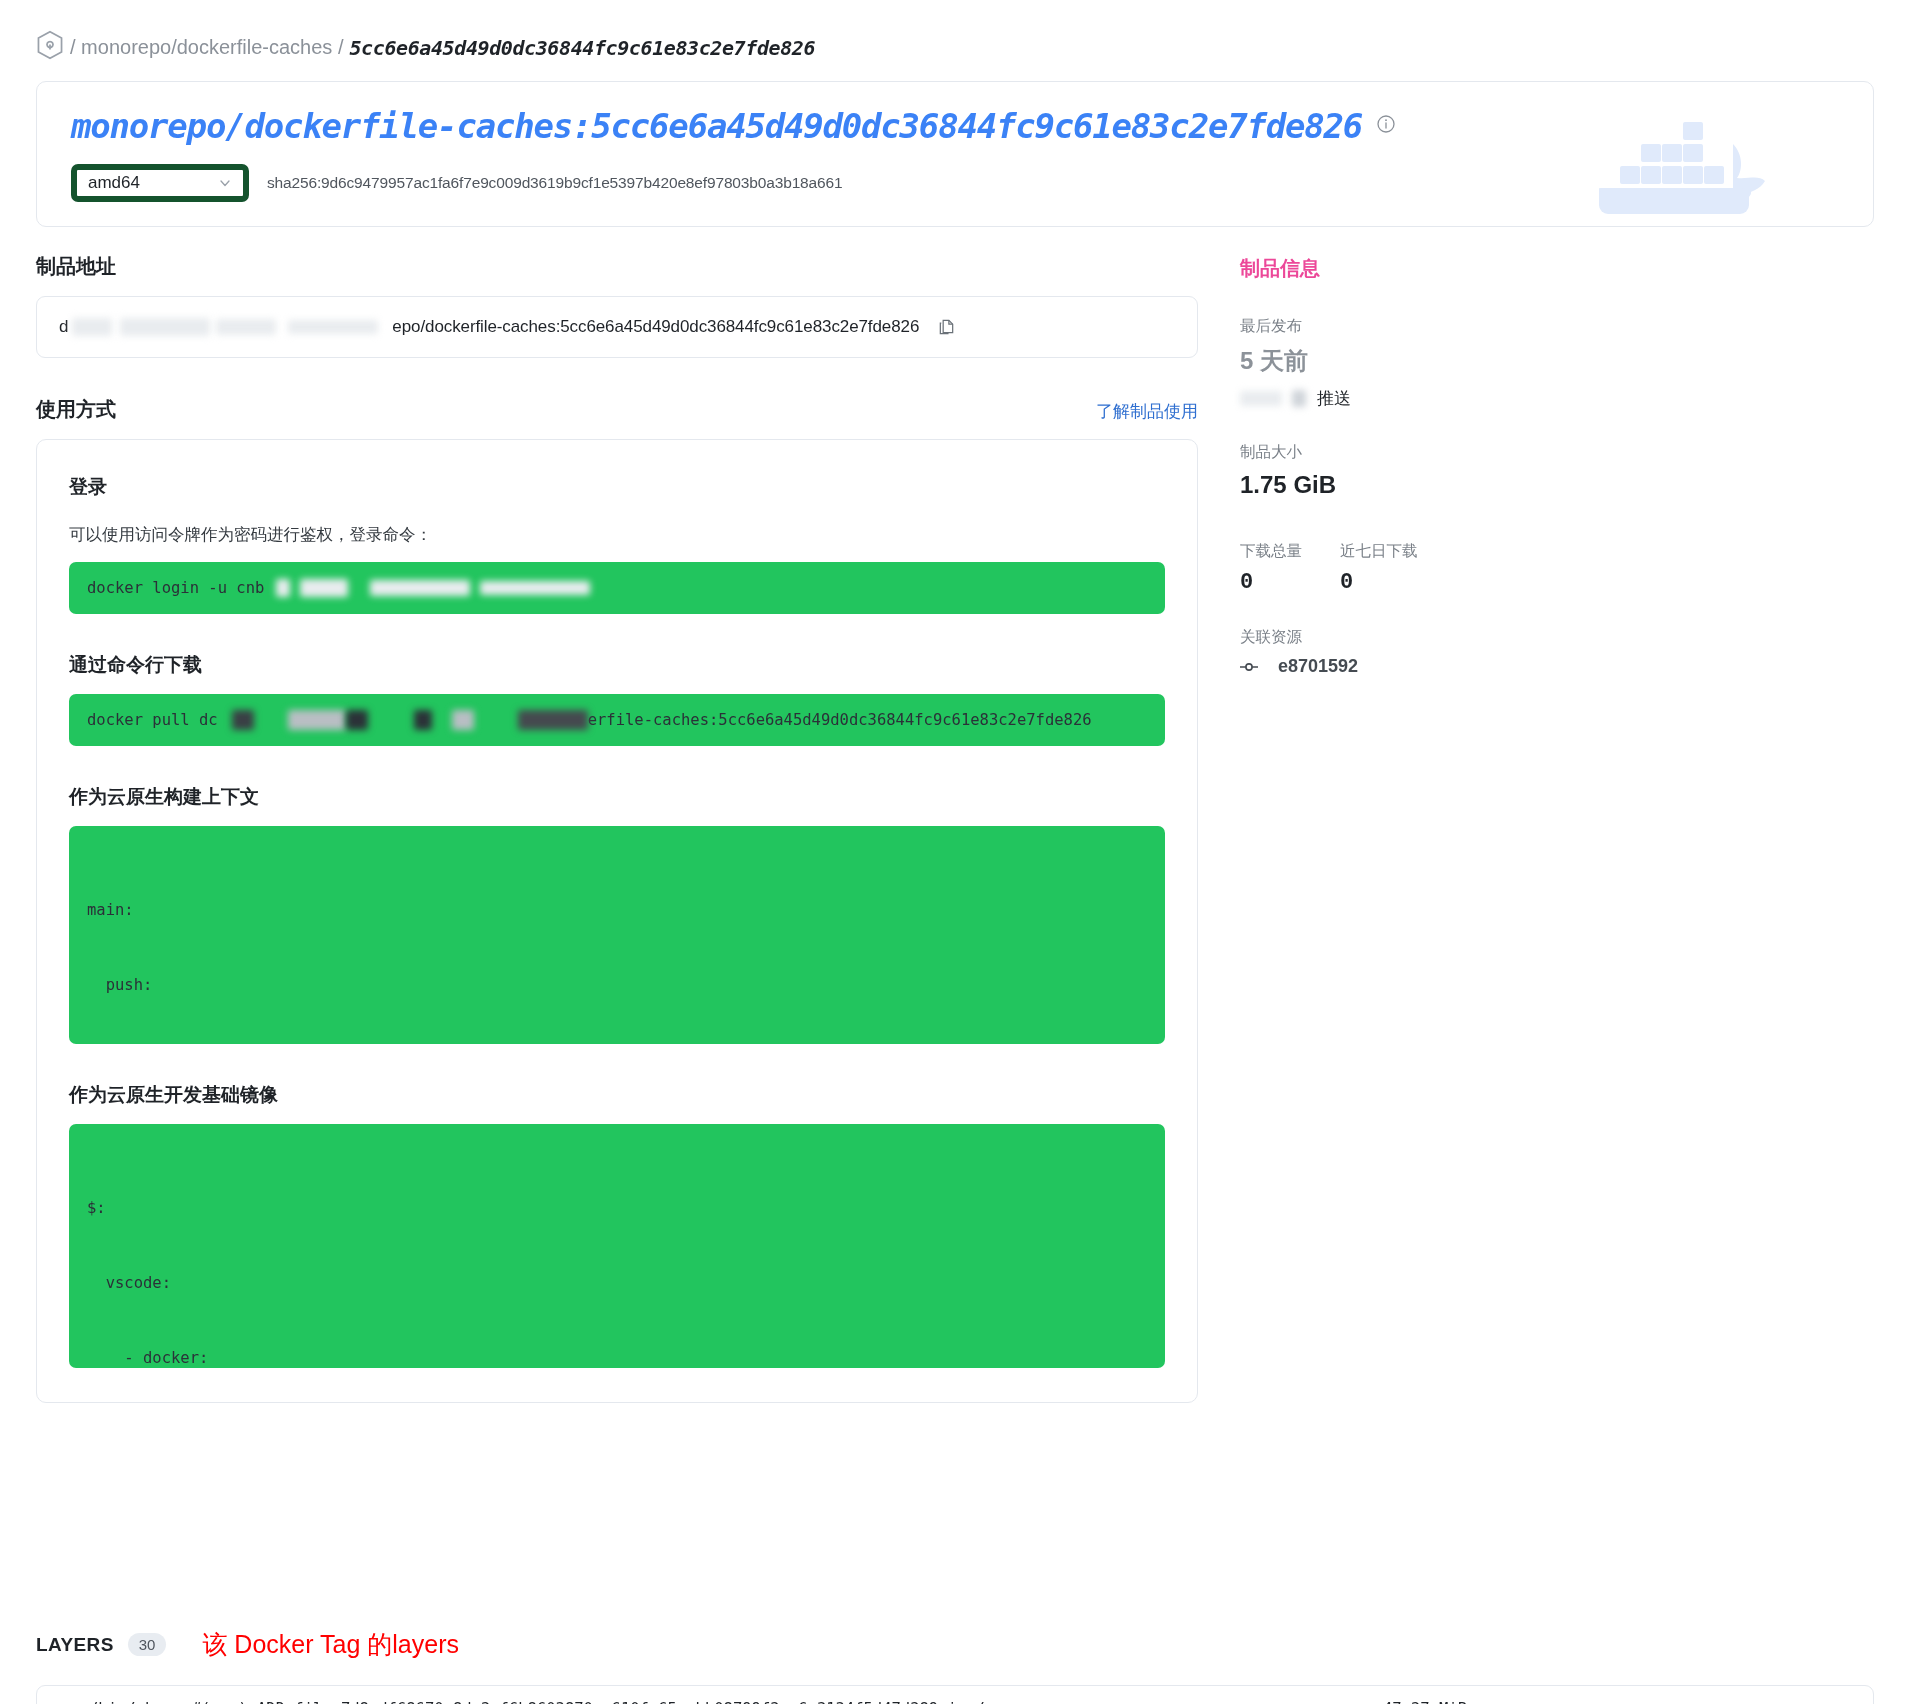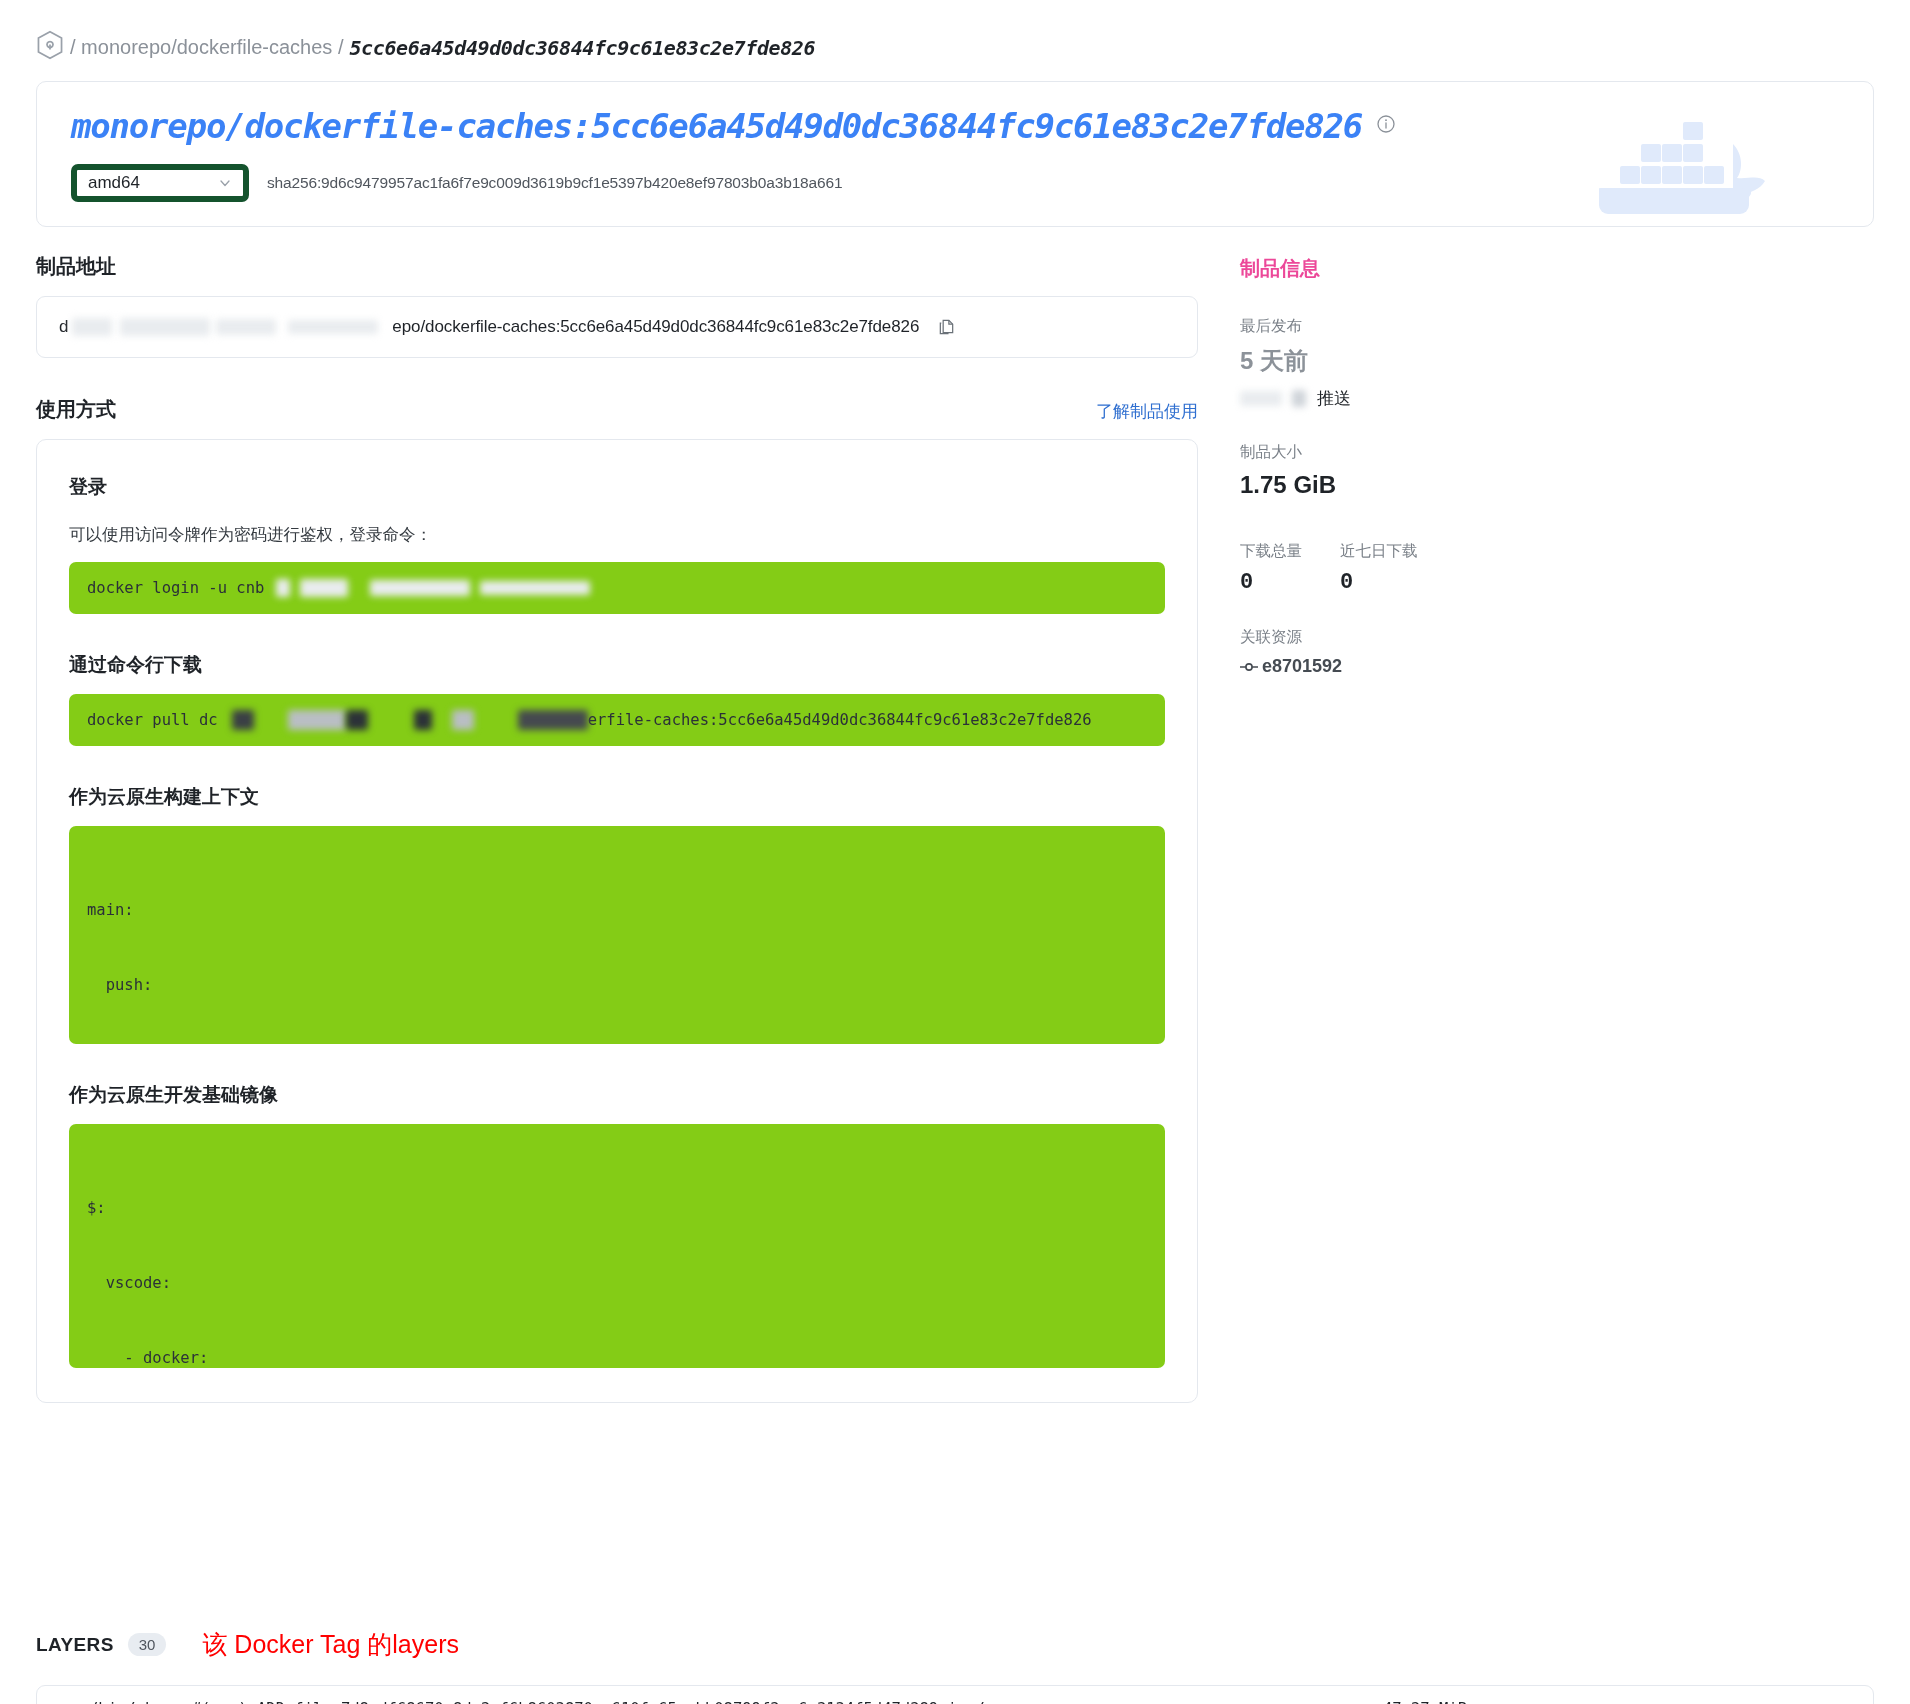--- a/index.html
+++ b/index.html
@@ -170,21 +170,21 @@
     font-weight: bold;
     color: #1f2328;
     margin: 8px 0 0 0;
   }
   .para {
     font-size: 16.5px;
     color: #343a40;
     margin: 24px 0 16px 0;
   }
   .code {
-    background: #84cc16;
+    background: #22c55e;
     border-radius: 7px;
     font-family: "DejaVu Sans Mono", monospace;
     font-size: 15.5px;
     color: #2b3138;
     padding: 18px 18px;
     line-height: 25px;
     white-space: pre;
     overflow: hidden;
   }
   .code.one { height: 52px; display: flex; align-items: center; padding: 0 18px; }
@@ -215,21 +215,21 @@
   .side-big.dark { color: #1f2328; }
   .pusher {
     display: flex; align-items: center;
     font-size: 17px; color: #1f2328;
     gap: 4px;
   }
   .block-gap { height: 32px; }
   .dl-row { display: flex; }
   .dl-col { width: 100px; font-family: Liberation Mono, monospace; }
   .dl-num { font-size: 22px; font-weight: bold; color: #1f2328; margin-top: 8px; }
-  .res-row { display: flex; align-items: center; gap: 4px; margin-top: 8px; }
+  .res-row { display: flex; align-items: center; gap: 20px; margin-top: 8px; }
   .commit-ico { width: 18px; height: 14px; color: #454b52; flex: none; }
   .commit-id { font-size: 18px; font-weight: bold; color: #454b52; }
   .annot-red {
     color: #ff0000;
     font-size: 25px;
     margin-top: 14px;
     white-space: nowrap;
   }
 
   

